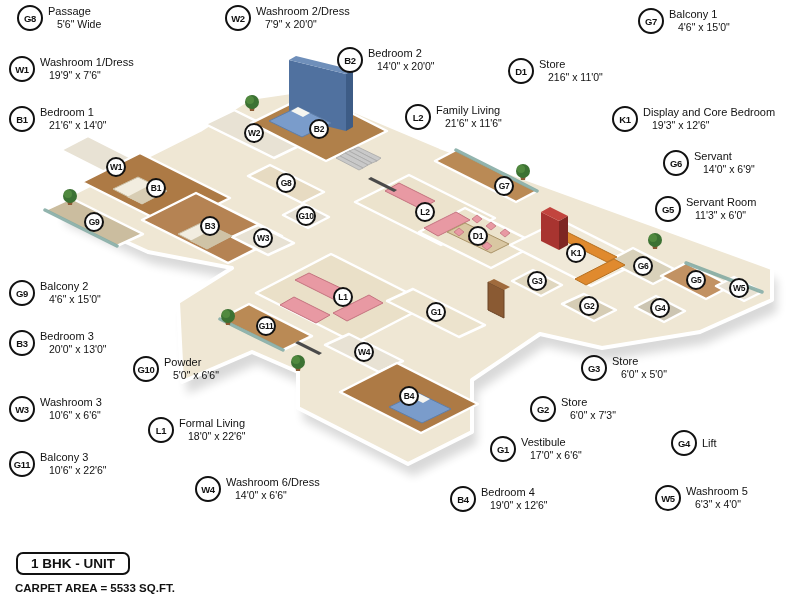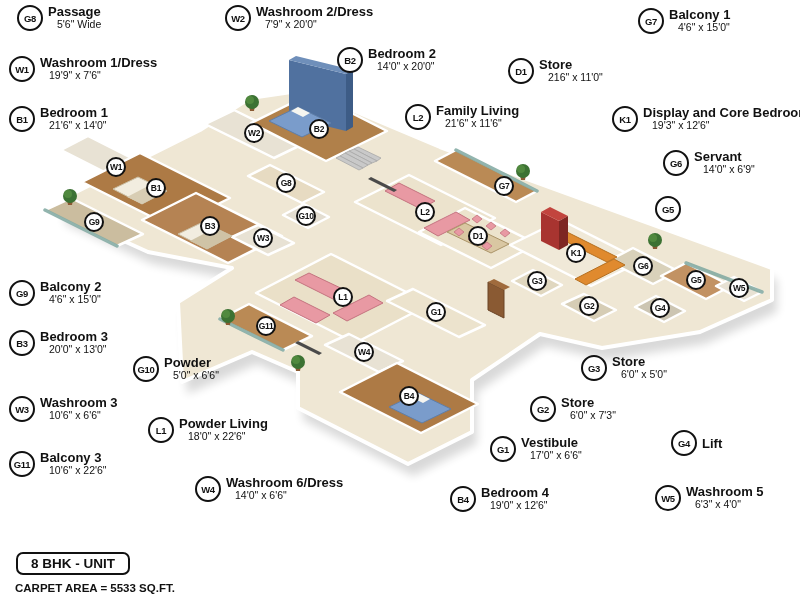--- a/index.html
+++ b/index.html
@@ -5,21 +5,21 @@
   html,body{margin:0;padding:0;background:#fff;}
   #page{position:relative;width:800px;height:600px;background:#ffffff;overflow:hidden;
         font-family:"Liberation Sans","DejaVu Sans",sans-serif;color:#111;}
   #plan-svg{position:absolute;left:0;top:0;z-index:1;}
   .room{stroke:#ffffff;stroke-width:2.5;stroke-linejoin:round;}
   .lbl{position:absolute;display:flex;gap:5px;align-items:center;z-index:10;}
   .badge{width:26px;height:26px;box-sizing:border-box;border:2.5px solid #111;border-radius:50%;
          background:#fff;display:flex;align-items:center;justify-content:center;
          font-weight:bold;font-size:9.5px;letter-spacing:-0.3px;flex:0 0 auto;}
   .txt{display:flex;flex-direction:column;}
-  .nm{font-size:13px;font-weight:bold;line-height:13px;white-space:nowrap;}
+  .nm{font-size:11px;font-weight:normal;line-height:13px;white-space:nowrap;}
   .dm{font-size:10.5px;line-height:13px;margin-left:9px;white-space:nowrap;}
   .mk{position:absolute;width:20px;height:20px;box-sizing:border-box;border:2px solid #111;border-radius:50%;
       background:#fff;display:flex;align-items:center;justify-content:center;
       font-weight:bold;font-size:8.5px;letter-spacing:-0.3px;z-index:6;}
   .unit-box{position:absolute;left:16px;top:552px;border:2.5px solid #111;border-radius:7px;
             padding:2px 13px;font-weight:bold;font-size:13.5px;background:#fff;z-index:10;}
   .carpet{position:absolute;left:15px;top:582px;font-weight:bold;font-size:11.5px;z-index:10;}
 </style>
 </head>
 <body>
@@ -258,20 +258,24 @@
     </div>
   <div class="lbl" style="left:663px;top:150px">
       <div class="badge">G6</div>
       <div class="txt">
         <div class="nm">Servant</div>
         <div class="dm">14'0" x 6'9"</div>
       </div>
     </div>
   <div class="lbl" style="left:655px;top:196px">
       <div class="badge">G5</div>
+      <div class="txt">
+        <div class="nm">Servant Room</div>
+        <div class="dm">11'3" x 6'0"</div>
+      </div>
     </div>
   <div class="lbl" style="left:9px;top:280px">
       <div class="badge">G9</div>
       <div class="txt">
         <div class="nm">Balcony 2</div>
         <div class="dm">4'6" x 15'0"</div>
       </div>
     </div>
   <div class="lbl" style="left:9px;top:330px">
       <div class="badge">B3</div>
@@ -290,21 +294,21 @@
   <div class="lbl" style="left:9px;top:396px">
       <div class="badge">W3</div>
       <div class="txt">
         <div class="nm">Washroom 3</div>
         <div class="dm">10'6" x 6'6"</div>
       </div>
     </div>
   <div class="lbl" style="left:148px;top:417px">
       <div class="badge">L1</div>
       <div class="txt">
-        <div class="nm">Powder Living</div>
+        <div class="nm">Formal Living</div>
         <div class="dm">18'0" x 22'6"</div>
       </div>
     </div>
   <div class="lbl" style="left:9px;top:451px">
       <div class="badge">G11</div>
       <div class="txt">
         <div class="nm">Balcony 3</div>
         <div class="dm">10'6" x 22'6"</div>
       </div>
     </div>
@@ -351,16 +355,16 @@
       </div>
     </div>
   <div class="lbl" style="left:655px;top:485px">
       <div class="badge">W5</div>
       <div class="txt">
         <div class="nm">Washroom 5</div>
         <div class="dm">6'3" x 4'0"</div>
       </div>
     </div>
 
-  <div class="unit-box">8 BHK - UNIT</div>
+  <div class="unit-box">1 BHK - UNIT</div>
   <div class="carpet">CARPET AREA = 5533 SQ.FT.</div>
 
 </div>
 
 </body></html>

